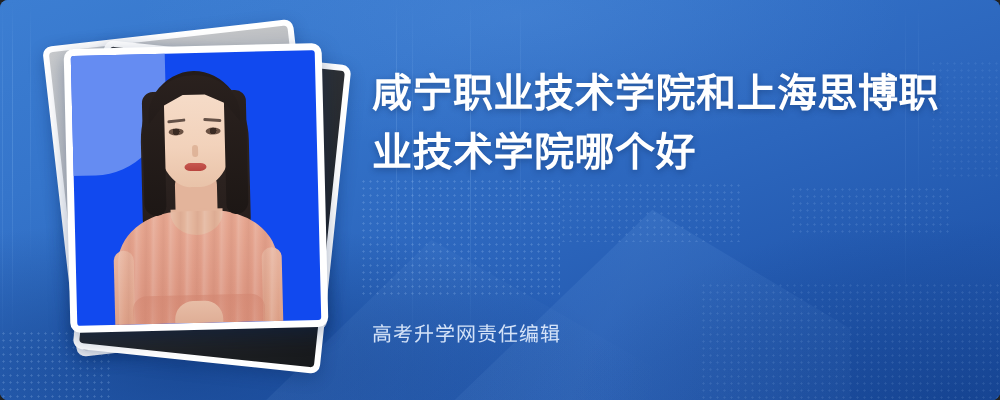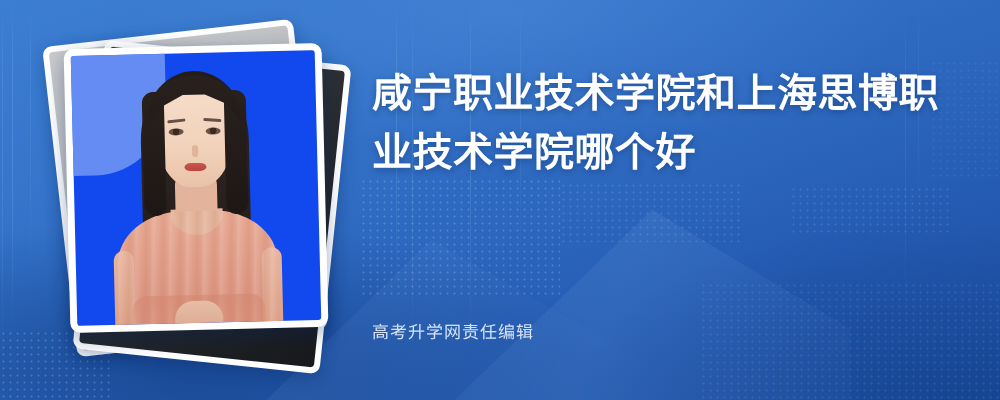--- a/index.html
+++ b/index.html
@@ -11,20 +11,21 @@
   *, *::before, *::after { box-sizing: border-box; }
 
   .banner {
     position: relative;
     width: 1000px;
     height: 400px;
     overflow: hidden;
     font-family: "DejaVu Sans", "Liberation Sans", sans-serif;
     background: #2a66bd;
     user-select: none;
+    border-radius: 8px;
   }
 
   
   .bg-base {
     position: absolute;
     inset: 0;
     background:
       linear-gradient(160deg, #3c7ed2 0%, #3575cb 26%, #2c66bd 55%, #2258ae 78%, #1d4fa3 100%);
   }
   .bg-vignette {
@@ -316,21 +317,21 @@
     font-weight: 700;
     letter-spacing: 2px;
     text-shadow: 0 2px 6px rgba(8,34,80,0.40);
   }
   .byrole {
     position: absolute;
     top: 318px;
     left: 0;
     margin: 0;
     color: #dbe8fb;
-    font-size: 17px;
+    font-size: 20px;
     font-weight: 400;
     letter-spacing: 1px;
     opacity: .96;
   }
 </style>
 </head>
 <body>
 
 <div class="banner">
 

